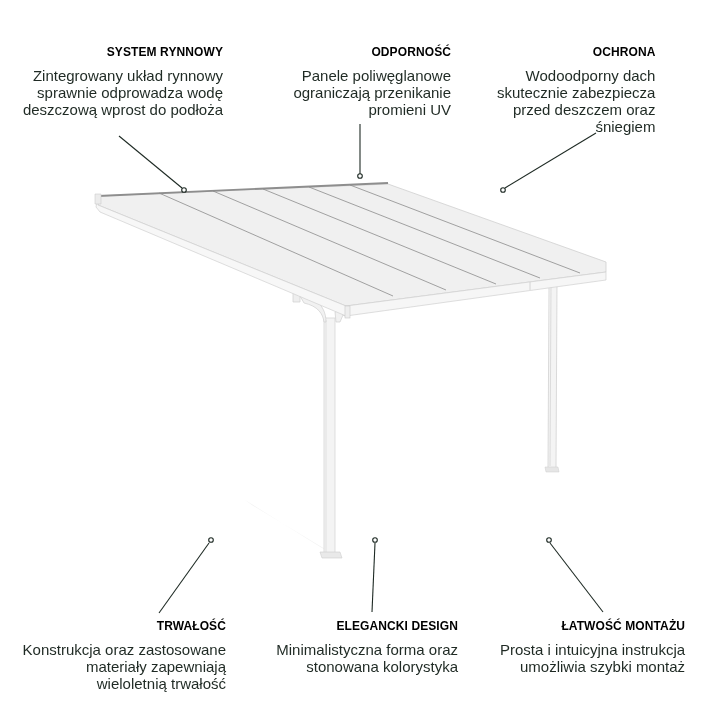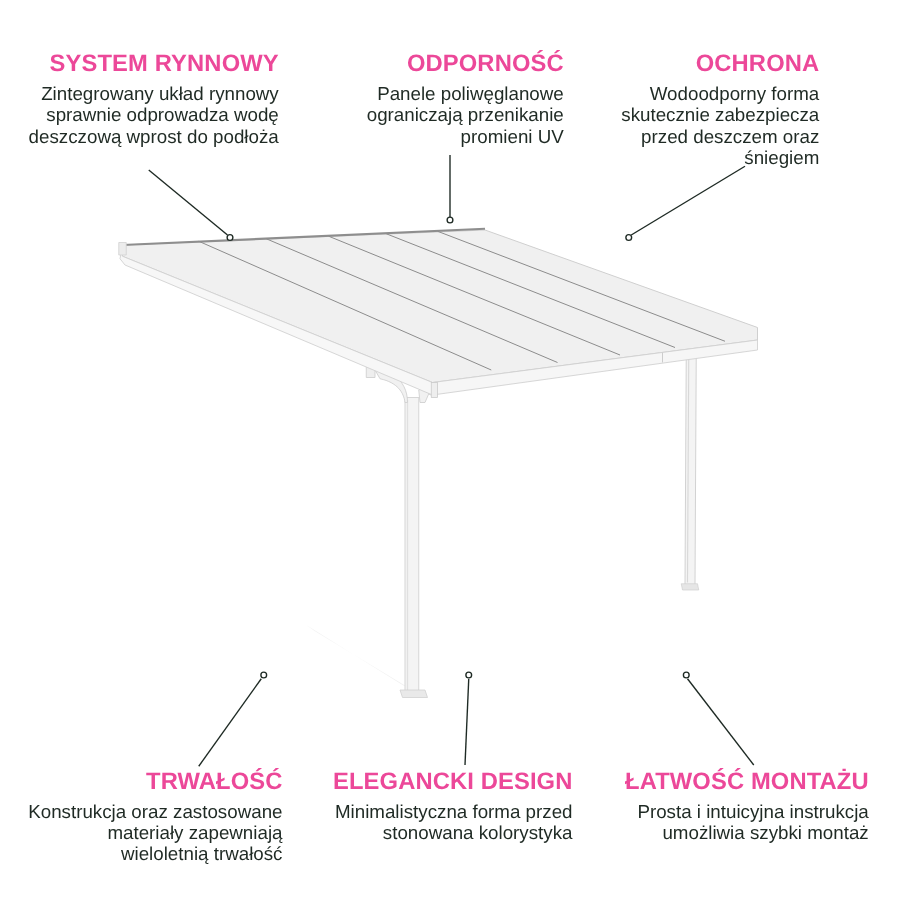--- a/index.html
+++ b/index.html
@@ -1,20 +1,20 @@
 <!DOCTYPE html>
 <html><head>
 <meta charset="utf-8">
 <style>
   html, body { margin: 0; padding: 0; background: #ffffff; }
   body { width: 720px; height: 720px; position: relative; overflow: hidden;
          font-family: "Liberation Sans", "DejaVu Sans", sans-serif; color: #16241c; }
   .feature { position: absolute; }
-  .feature h2 { margin: 0; font-size: 19px; font-weight: 700; letter-spacing: 0.1px;
-                color: #ec4899; line-height: 22px; white-space: nowrap; }
+  .feature h2 { margin: 0; font-size: 12px; font-weight: 700; letter-spacing: 0.1px;
+                color: #000000; line-height: 22px; white-space: nowrap; }
   .feature p { margin: 4px 0 0 0; font-size: 15px; line-height: 17px; color: #1f2a24; white-space: pre-line; }
   .align-right { text-align: right; }
   .align-left { text-align: right; }
   svg.art { position: absolute; left: 0; top: 0; }
 </style>
 </head>
 <body>
 
 <svg class="art" width="720" height="720" viewBox="0 0 720 720">
 
@@ -95,36 +95,36 @@
 
 <div class="feature align-right" style="right:269px; top:41px;margin-left:26px;">
   <h2>ODPORNOŚĆ</h2>
   <p>Panele poliwęglanowe
 ograniczają przenikanie
 promieni UV</p>
 </div>
 
 <div class="feature align-left" style="left:497px; top:41px;">
   <h2>OCHRONA</h2>
-  <p>Wodoodporny forma
+  <p>Wodoodporny dach
 skutecznie zabezpiecza
 przed deszczem oraz
 śniegiem</p>
 </div>
 
 <div class="feature align-right" style="right:494px; top:615px;">
   <h2>TRWAŁOŚĆ</h2>
   <p>Konstrukcja oraz zastosowane
 materiały zapewniają
 wieloletnią trwałość</p>
 </div>
 
 <div class="feature align-right" style="right:262px; top:615px;">
   <h2>ELEGANCKI DESIGN</h2>
-  <p>Minimalistyczna forma przed
+  <p>Minimalistyczna forma oraz
 stonowana kolorystyka</p>
 </div>
 
 <div class="feature align-left" style="left:500px; top:615px;">
   <h2>ŁATWOŚĆ MONTAŻU</h2>
   <p>Prosta i intuicyjna instrukcja
 umożliwia szybki montaż</p>
 </div>
 
 </body></html>

